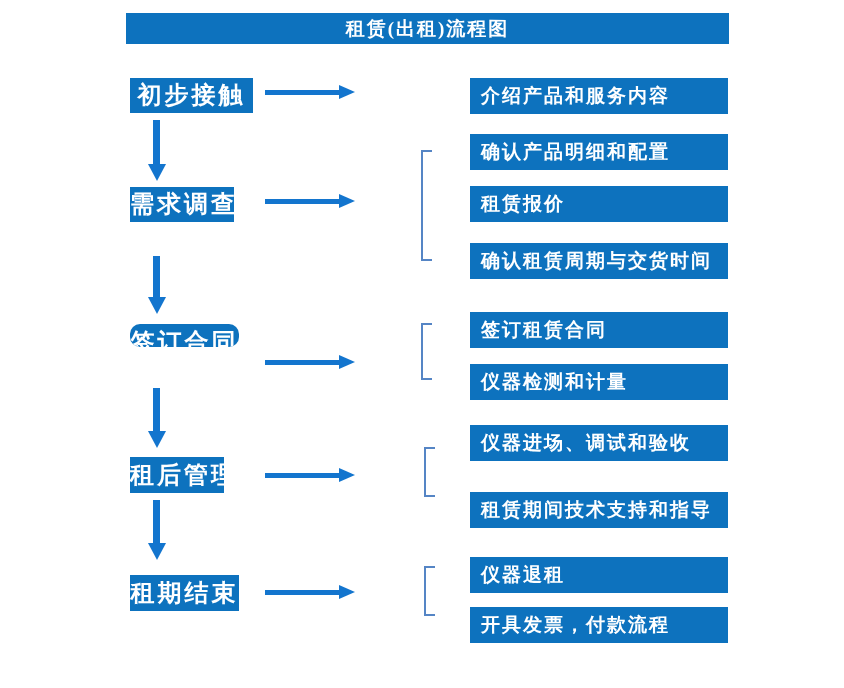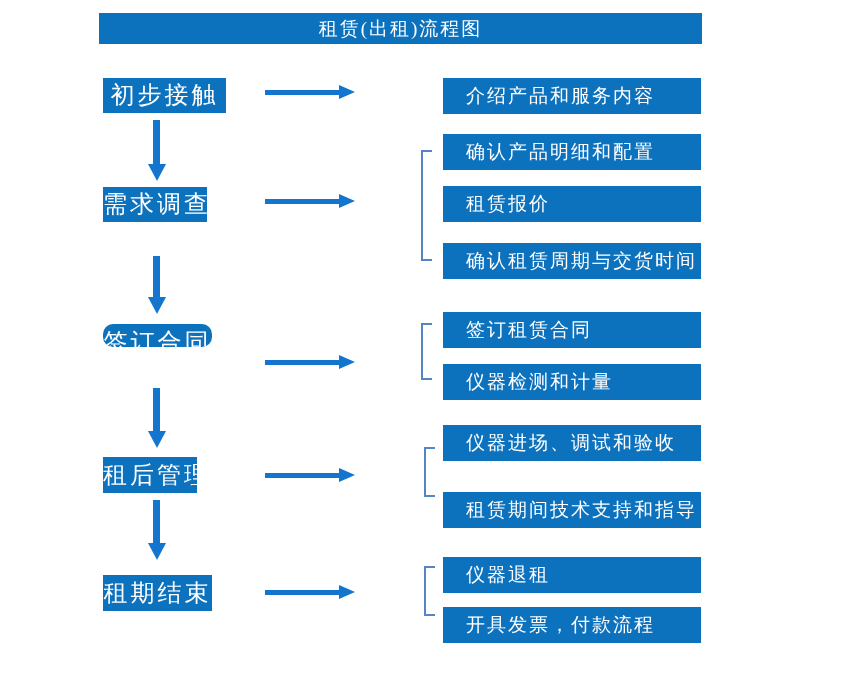--- a/index.html
+++ b/index.html
@@ -18,36 +18,37 @@
     position: relative;
     width: 844px;
     height: 688px;
     background: var(--color-background);
     overflow: hidden;
   }
   .abs { position: absolute; }
   .box {
     background: var(--color-primary);
     color: var(--color-text-on-primary);
-    font-weight: normal;
+    font-weight: bold;
     white-space: nowrap;
     overflow: hidden;
+    margin-left: 27px;
   }
   .title-bar {
     left: 99px; top: 13px; width: 603px; height: 31px;
     line-height: 31px; font-size: 19px; letter-spacing: 2px;
     text-align: center;
   }
   .step-box {
     left: 103px; height: 35px; line-height: 35px;
     font-size: 24px; letter-spacing: 3px; text-align: center;
   }
   .out-box {
     left: 443px; width: 258px; height: 36px; line-height: 36px;
-    font-size: 19px; letter-spacing: 2px; padding-left: 23px;
+    font-size: 19px; letter-spacing: 2px; padding-left: 11px;
     text-align: left;
   }
   .harrow-shaft {
     width: 74px; height: 5px; background: var(--color-arrow);
   }
   .harrow-head {
     width: 0; height: 0;
     border-top: 7px solid transparent;
     border-bottom: 7px solid transparent;
     border-left: 16px solid var(--color-arrow);

